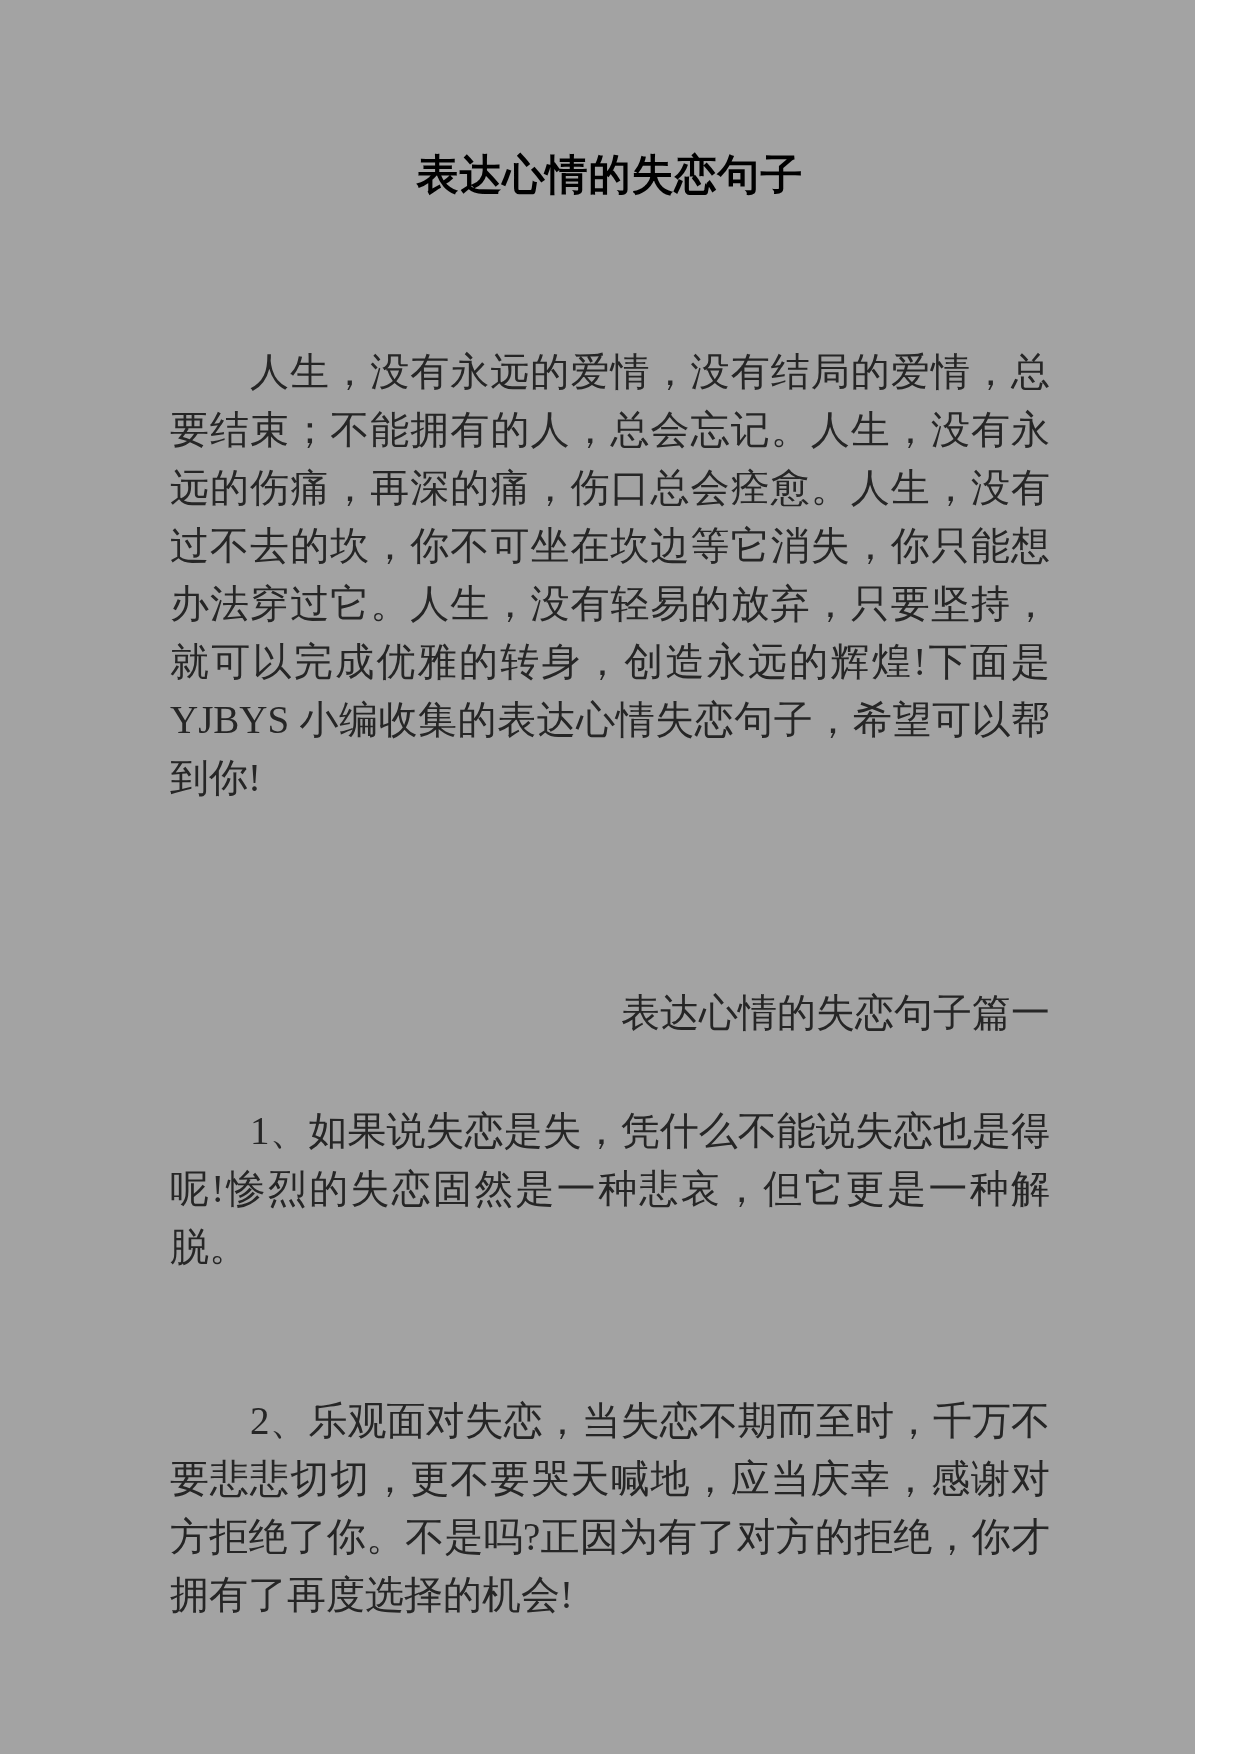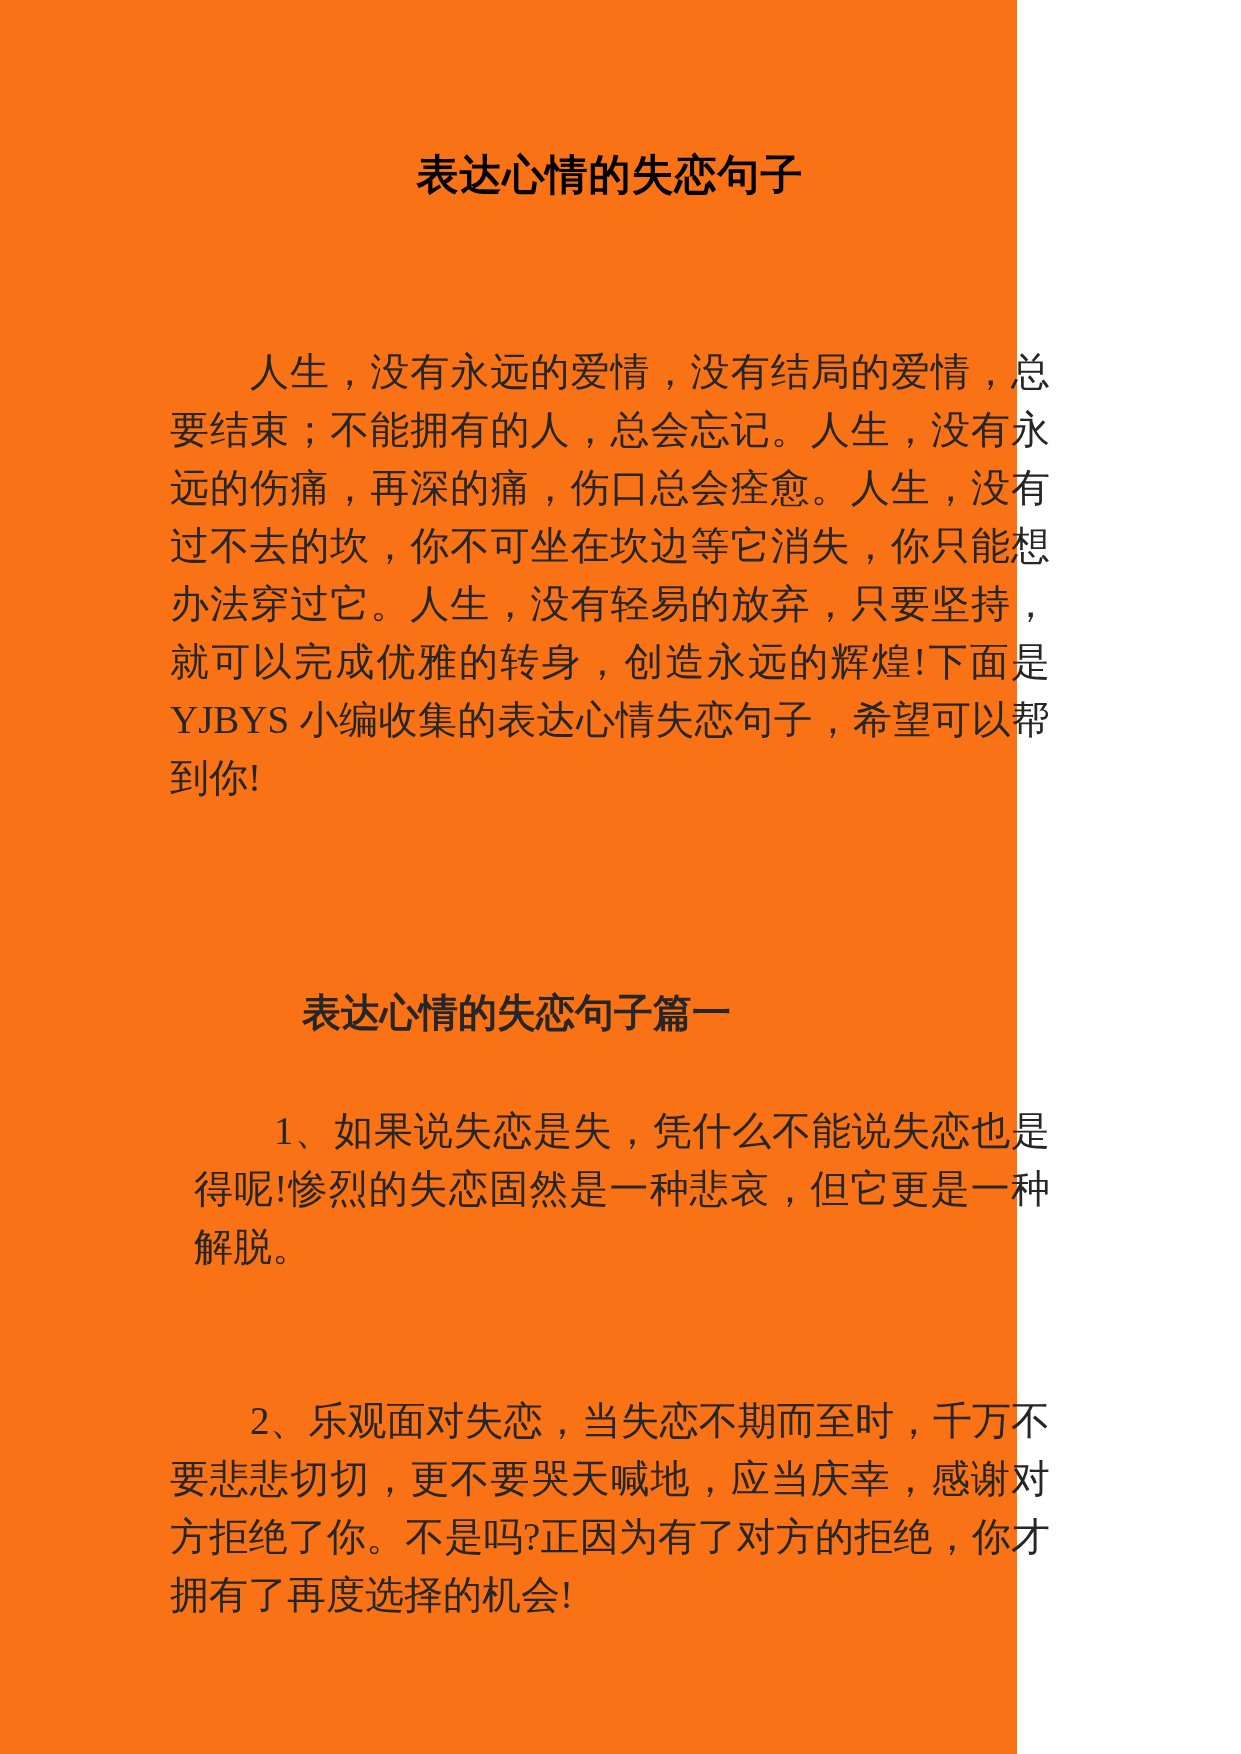--- a/index.html
+++ b/index.html
@@ -5,23 +5,23 @@
   * { margin: 0; padding: 0; box-sizing: border-box; }
   html, body { background: #ffffff; }
   body {
     width: 1241px;
     height: 1754px;
     overflow: hidden;
     font-family: "Liberation Serif", "DejaVu Serif", serif;
     color: #1c1c1c;
   }
   .page {
-    width: 1017px;
+    width: 1195px;
     height: 1754px;
-    background: #f97316;
+    background: #a3a3a3;
     position: relative;
   }
   .content {
     position: absolute;
     left: 170px;
     top: 0;
     width: 880px;
   }
   .doc-title {
     margin-top: 140px;
@@ -34,22 +34,22 @@
   }
   .body-text {
     font-size: 39px;
     line-height: 58px;
     text-align: justify;
     text-justify: inter-ideograph;
     color: #262626;
     word-break: normal;
   }
   .intro { margin-top: 133px; text-indent: 80px; }
-  .section-heading { margin-top: 177px; text-indent: 132px; text-align: left; font-weight: bold; }
-  .quote-item-1 { margin-top: 60px; text-indent: 80px; margin-left: 24px; }
+  .section-heading { margin-top: 177px; text-indent: 132px; text-align: right; }
+  .quote-item-1 { margin-top: 60px; text-indent: 80px; }
   .quote-item-2 { margin-top: 116px; text-indent: 80px; }
 </style>
 </head>
 <body>
 
 <div class="page">
   <div class="content">
 
     <h1 class="doc-title">表达心情的失恋句子</h1>
 

